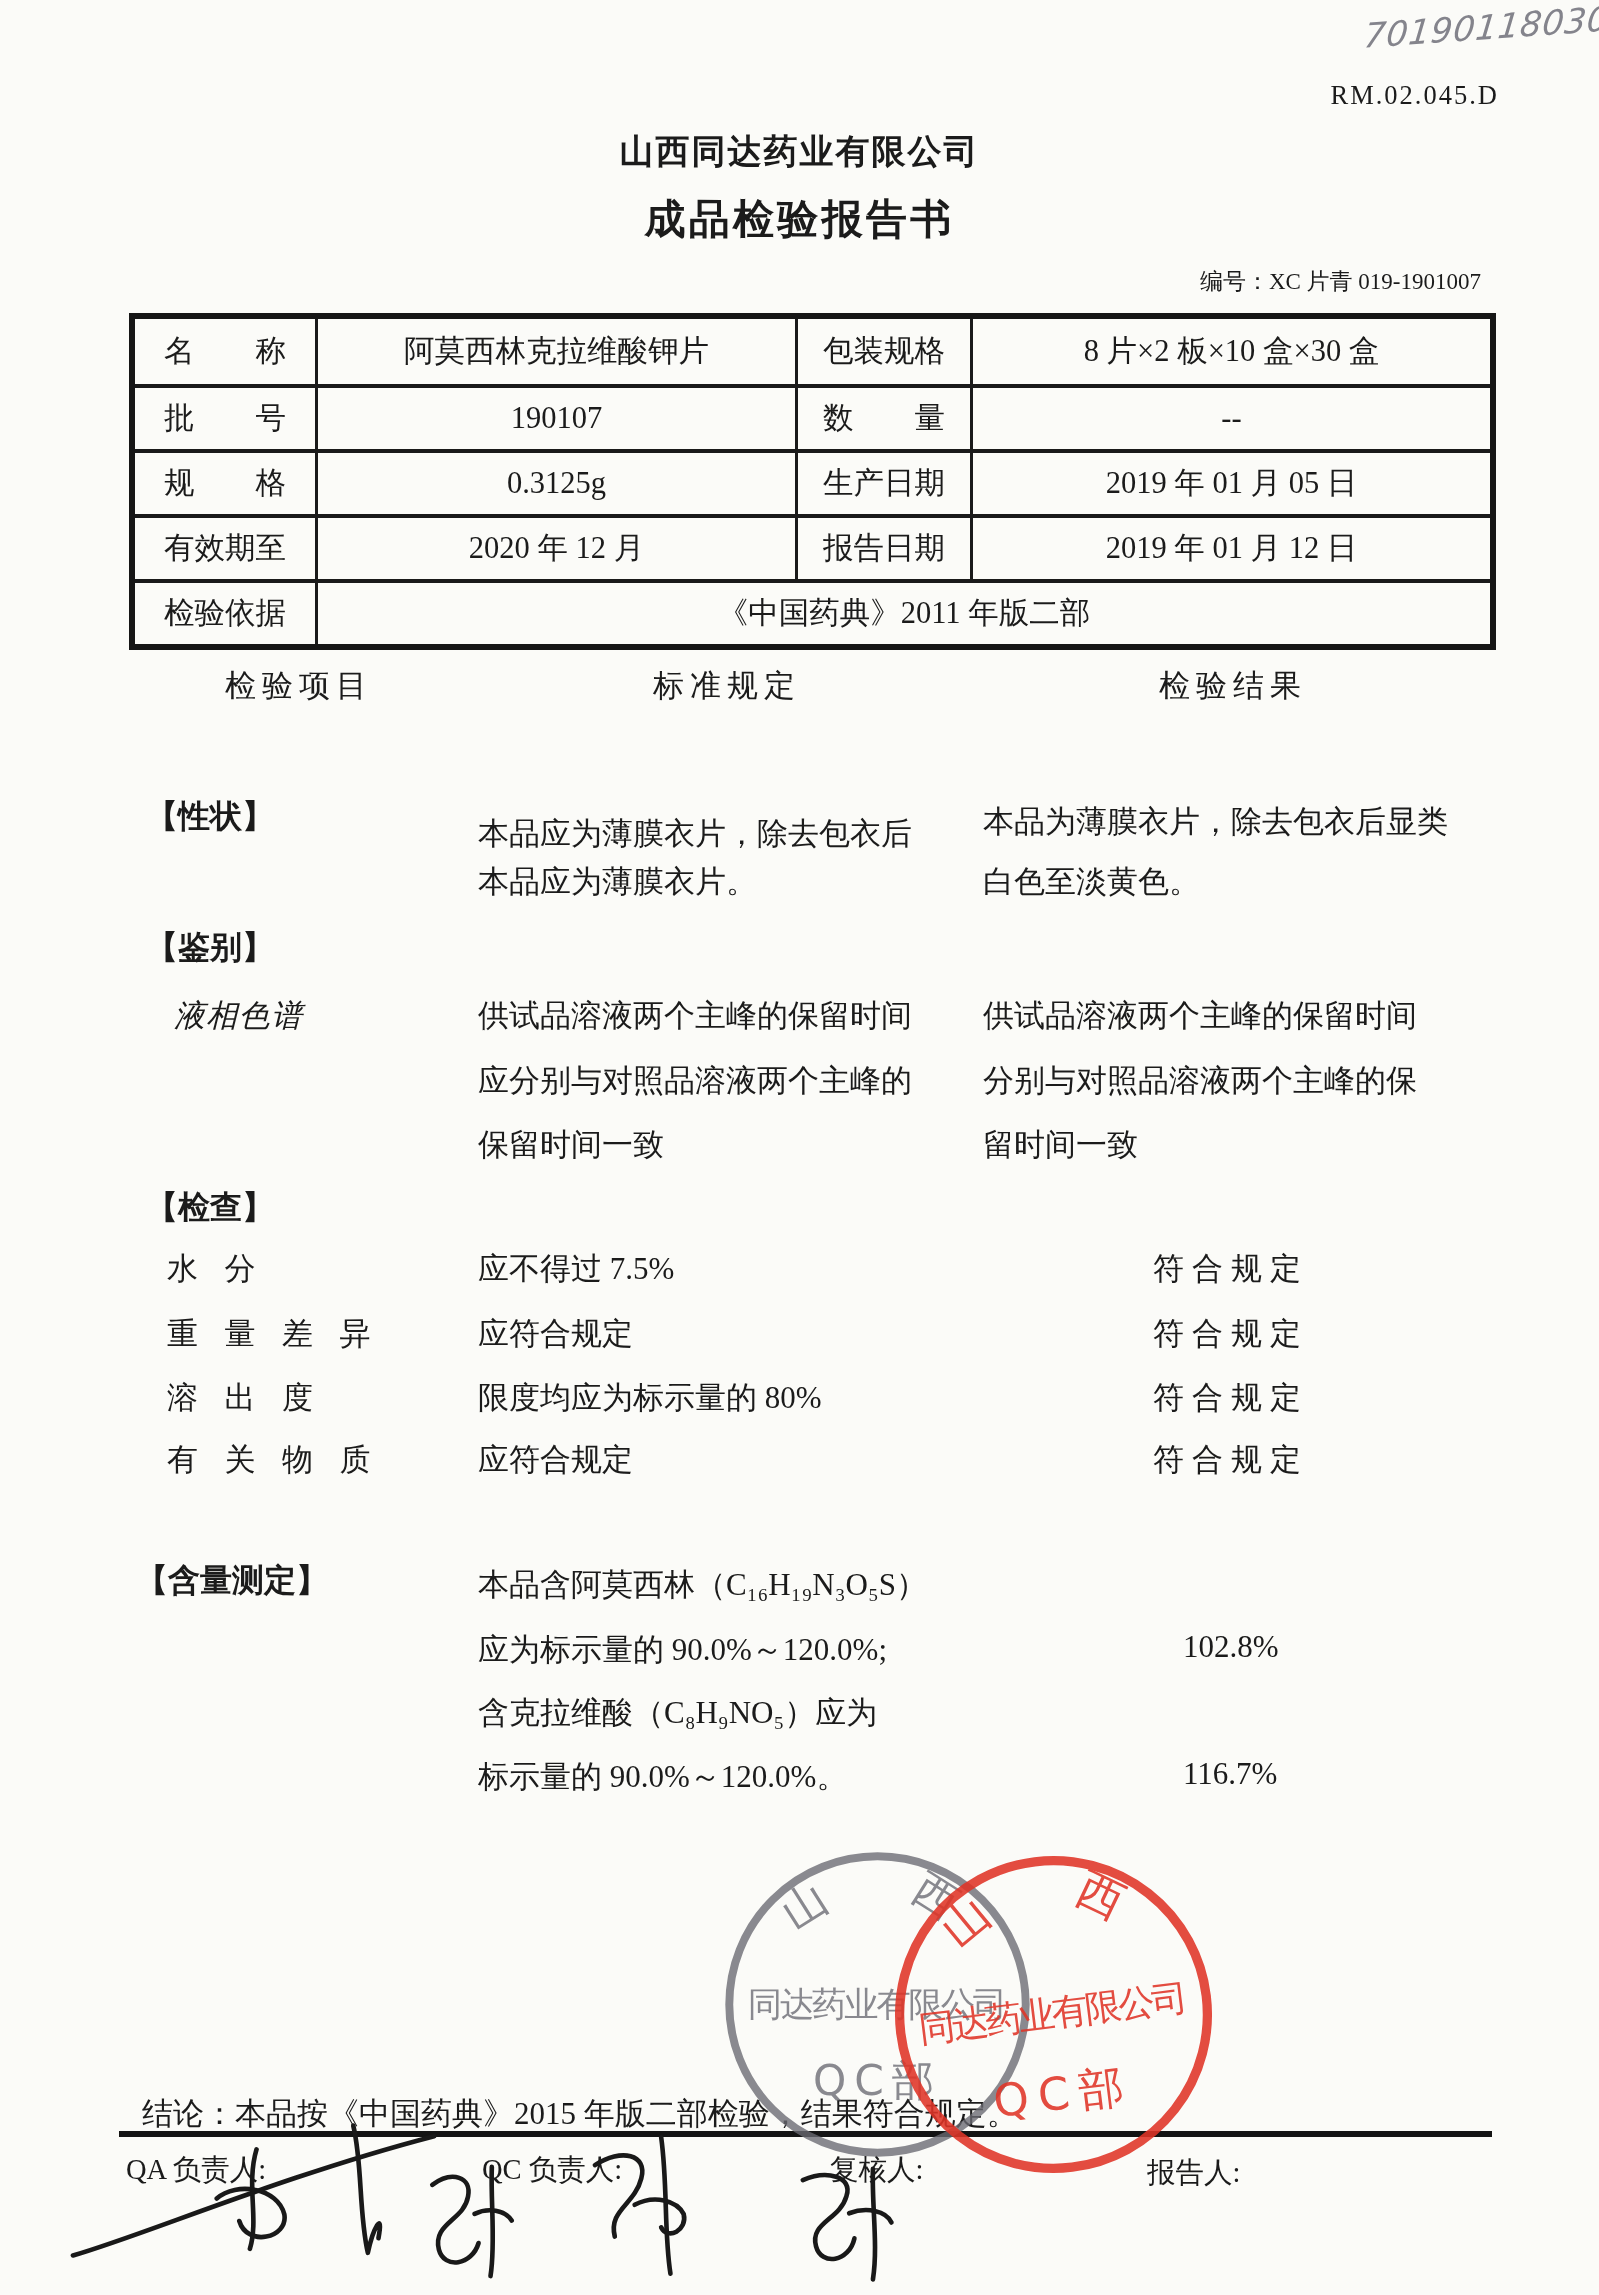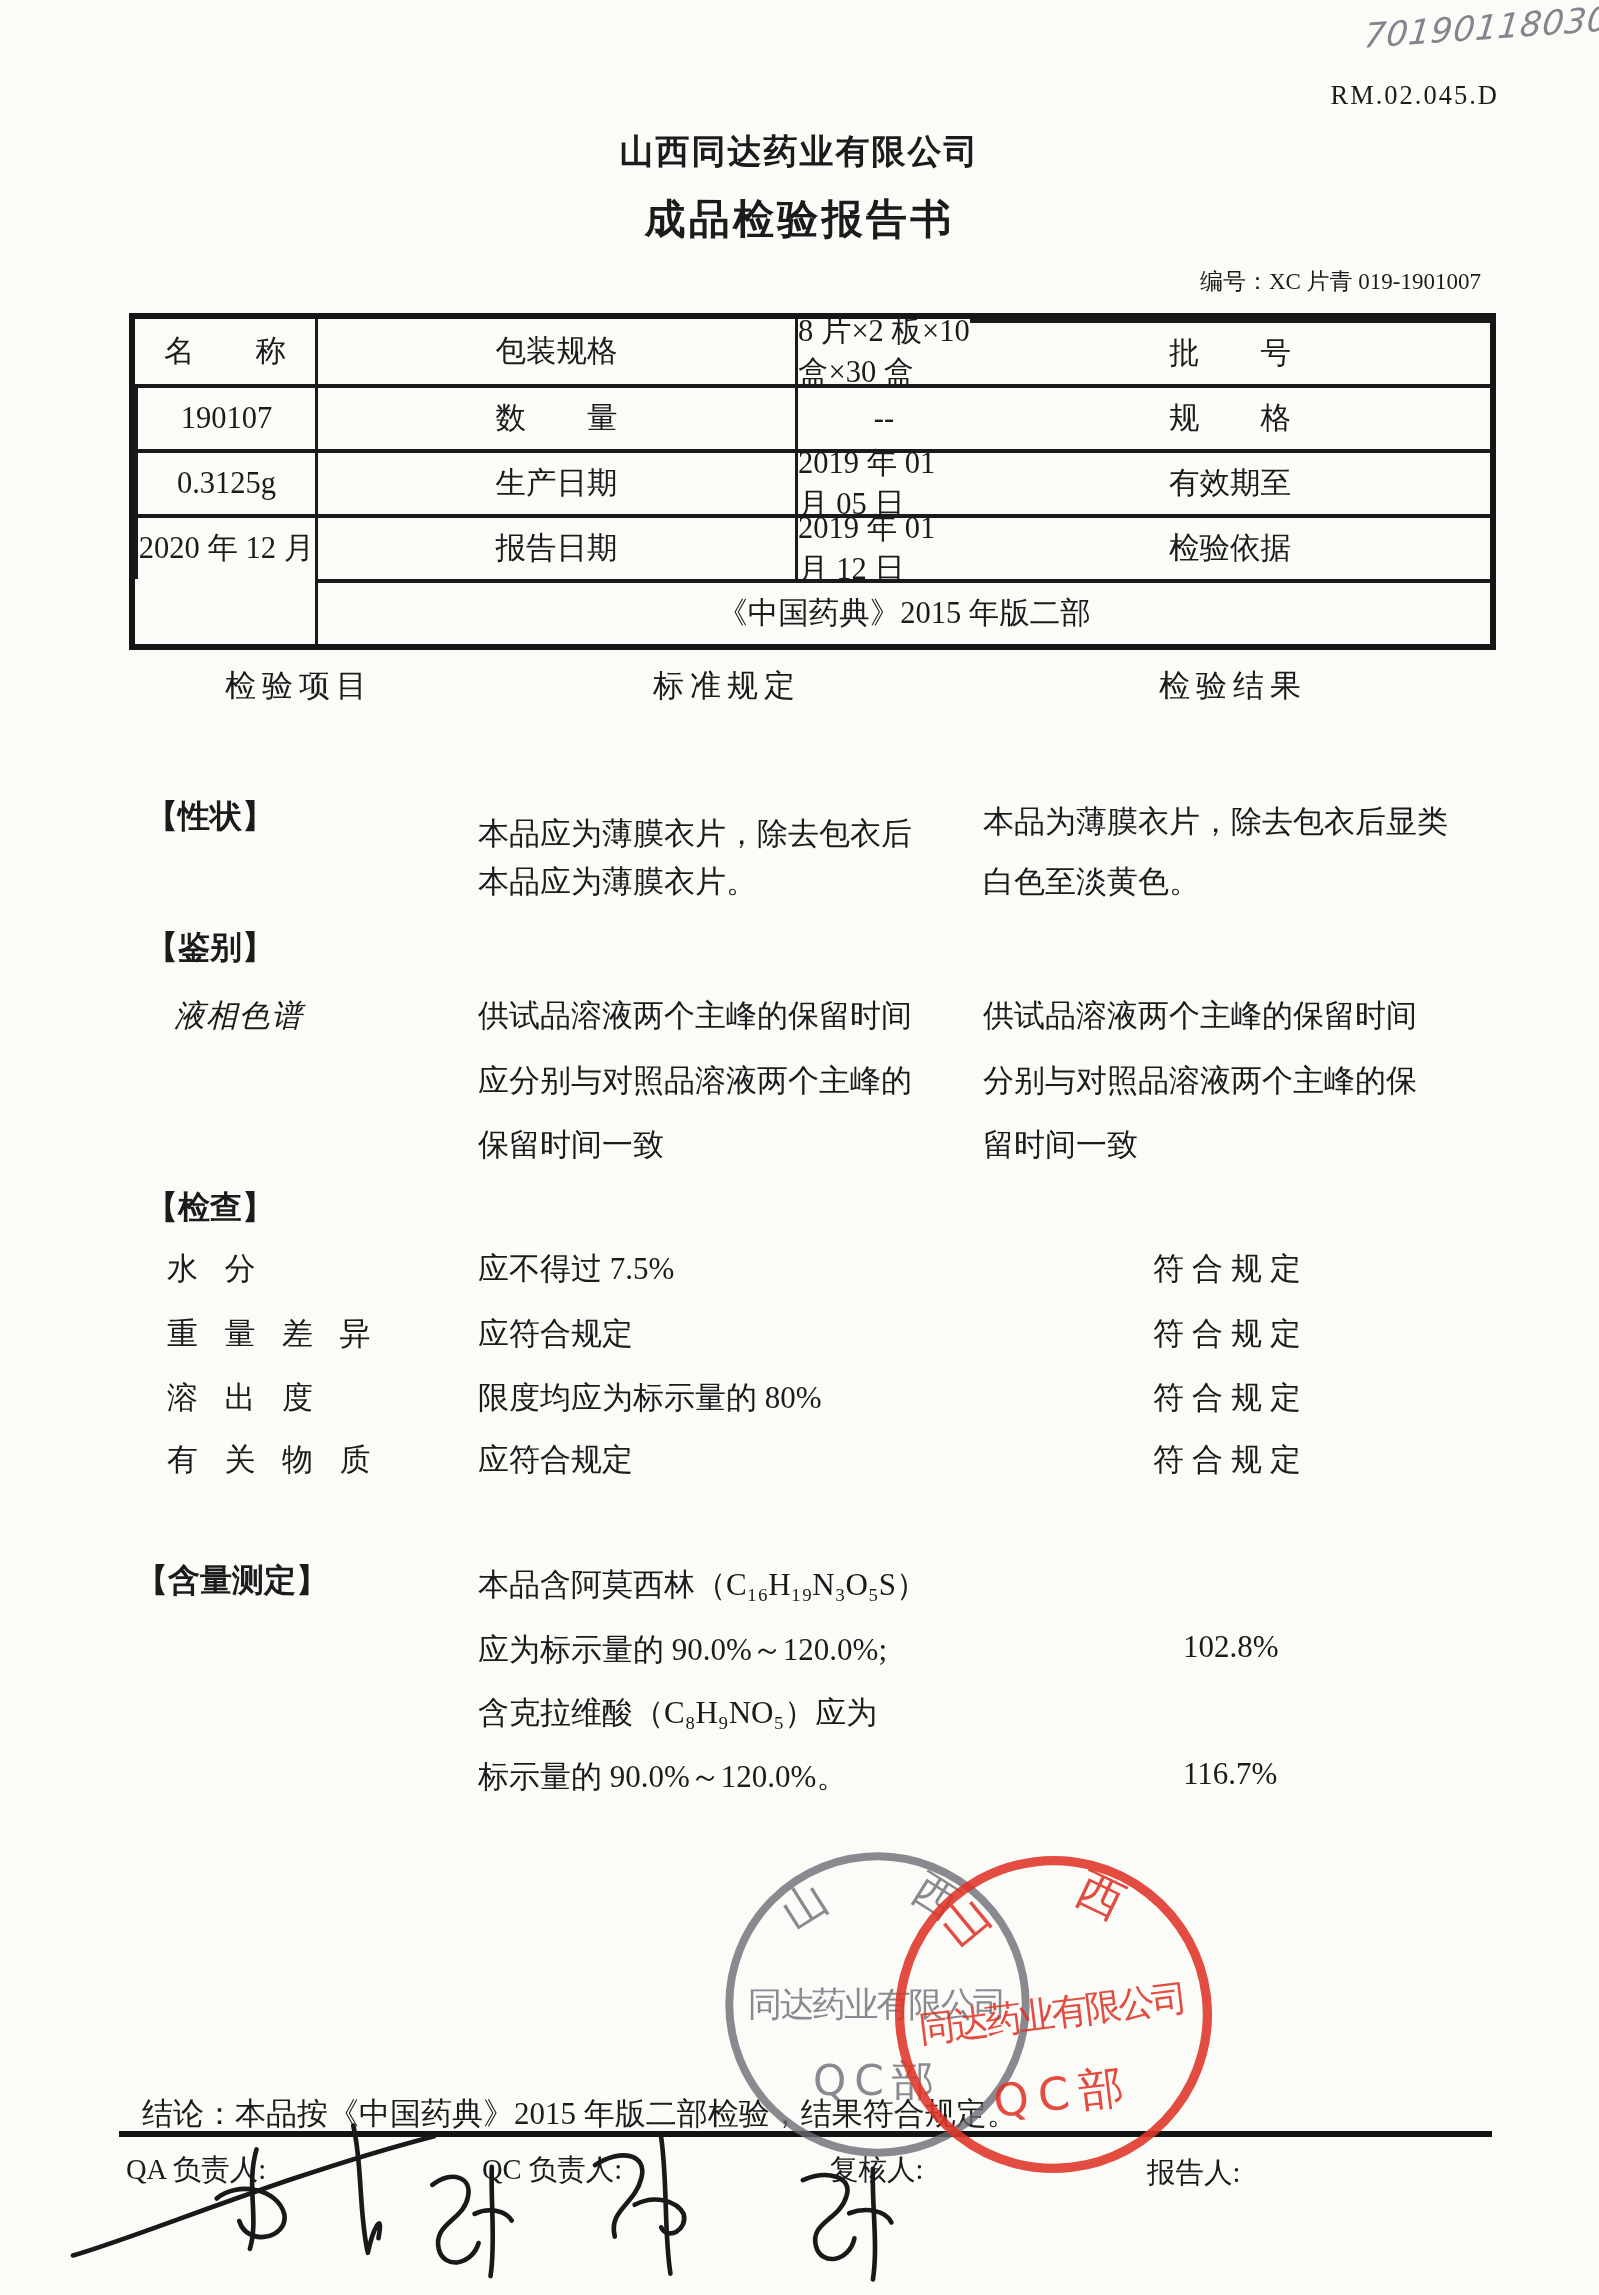--- a/index.html
+++ b/index.html
@@ -65,40 +65,41 @@
   <div class="abs doc-code" style="right:100px;top:80px;">RM.02.045.D</div>
 
   <div class="abs company" style="top:129px;">山西同达药业有限公司</div>
 
   <div class="abs title" style="top:192px;">成品检验报告书</div>
 
   <div class="abs report-no" style="right:118px;top:266px;">编号：XC 片青 019-1901007</div>
 
   <div class="info-table">
     <div class="cell col1 row1">名　　称</div>
+    <div class="cell row1">阿莫西林克拉维酸钾片</div>
     <div class="cell row1">包装规格</div>
     <div class="cell row1">8 片×2 板×10 盒×30 盒</div>
 
     <div class="cell col1">批　　号</div>
     <div class="cell">190107</div>
     <div class="cell">数　　量</div>
     <div class="cell">--</div>
 
     <div class="cell col1">规　　格</div>
     <div class="cell">0.3125g</div>
     <div class="cell">生产日期</div>
     <div class="cell">2019 年 01 月 05 日</div>
 
     <div class="cell col1">有效期至</div>
     <div class="cell">2020 年 12 月</div>
     <div class="cell">报告日期</div>
     <div class="cell">2019 年 01 月 12 日</div>
 
     <div class="cell col1">检验依据</div>
-    <div class="cell span3">《中国药典》2015 年版二部</div>
+    <div class="cell span3">《中国药典》2011 年版二部</div>
   </div>
 
   <div class="abs hdr" style="left:225px;top:665px;">检验项目</div>
   <div class="abs hdr" style="left:653px;top:665px;">标准规定</div>
   <div class="abs hdr" style="left:1159px;top:665px;">检验结果</div>
 
   <div class="abs sec" style="left:146px;top:795px;">【性状】</div>
   <div class="abs t" style="left:478px;top:801px;margin-top:12px;">本品应为薄膜衣片，除去包衣后</div>
   <div class="abs t" style="left:478px;top:861px;">本品应为薄膜衣片。</div>
   <div class="abs t" style="left:983px;top:801px;">本品为薄膜衣片，除去包衣后显类</div>

